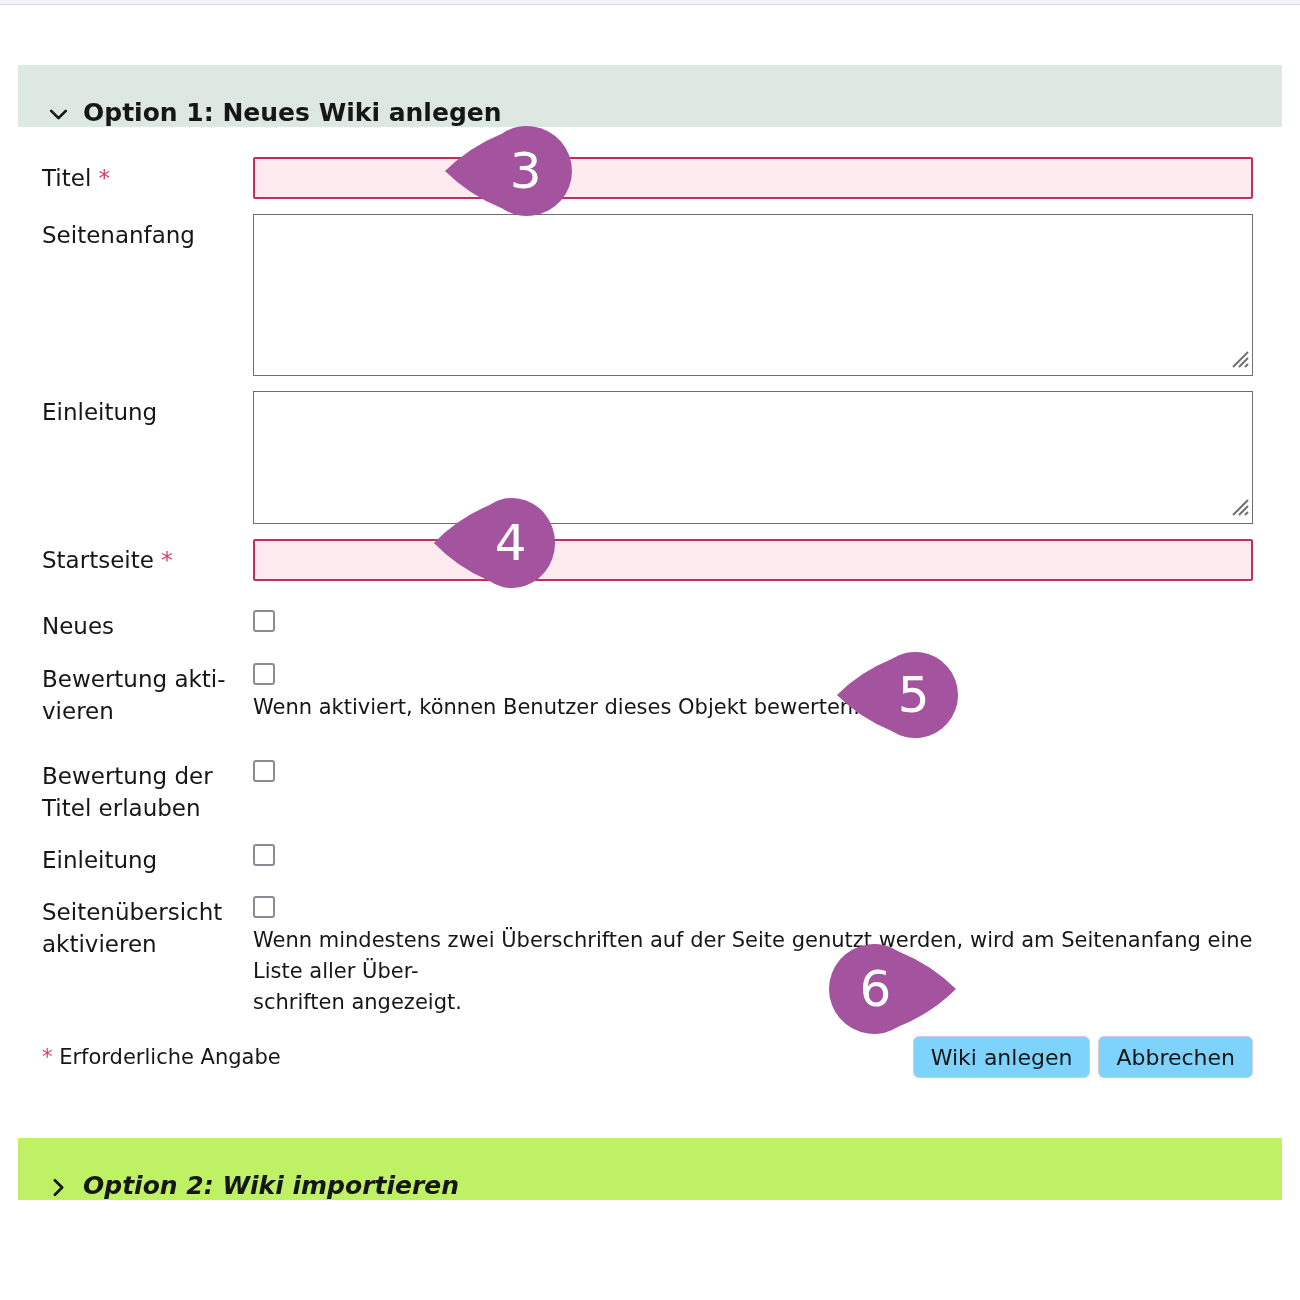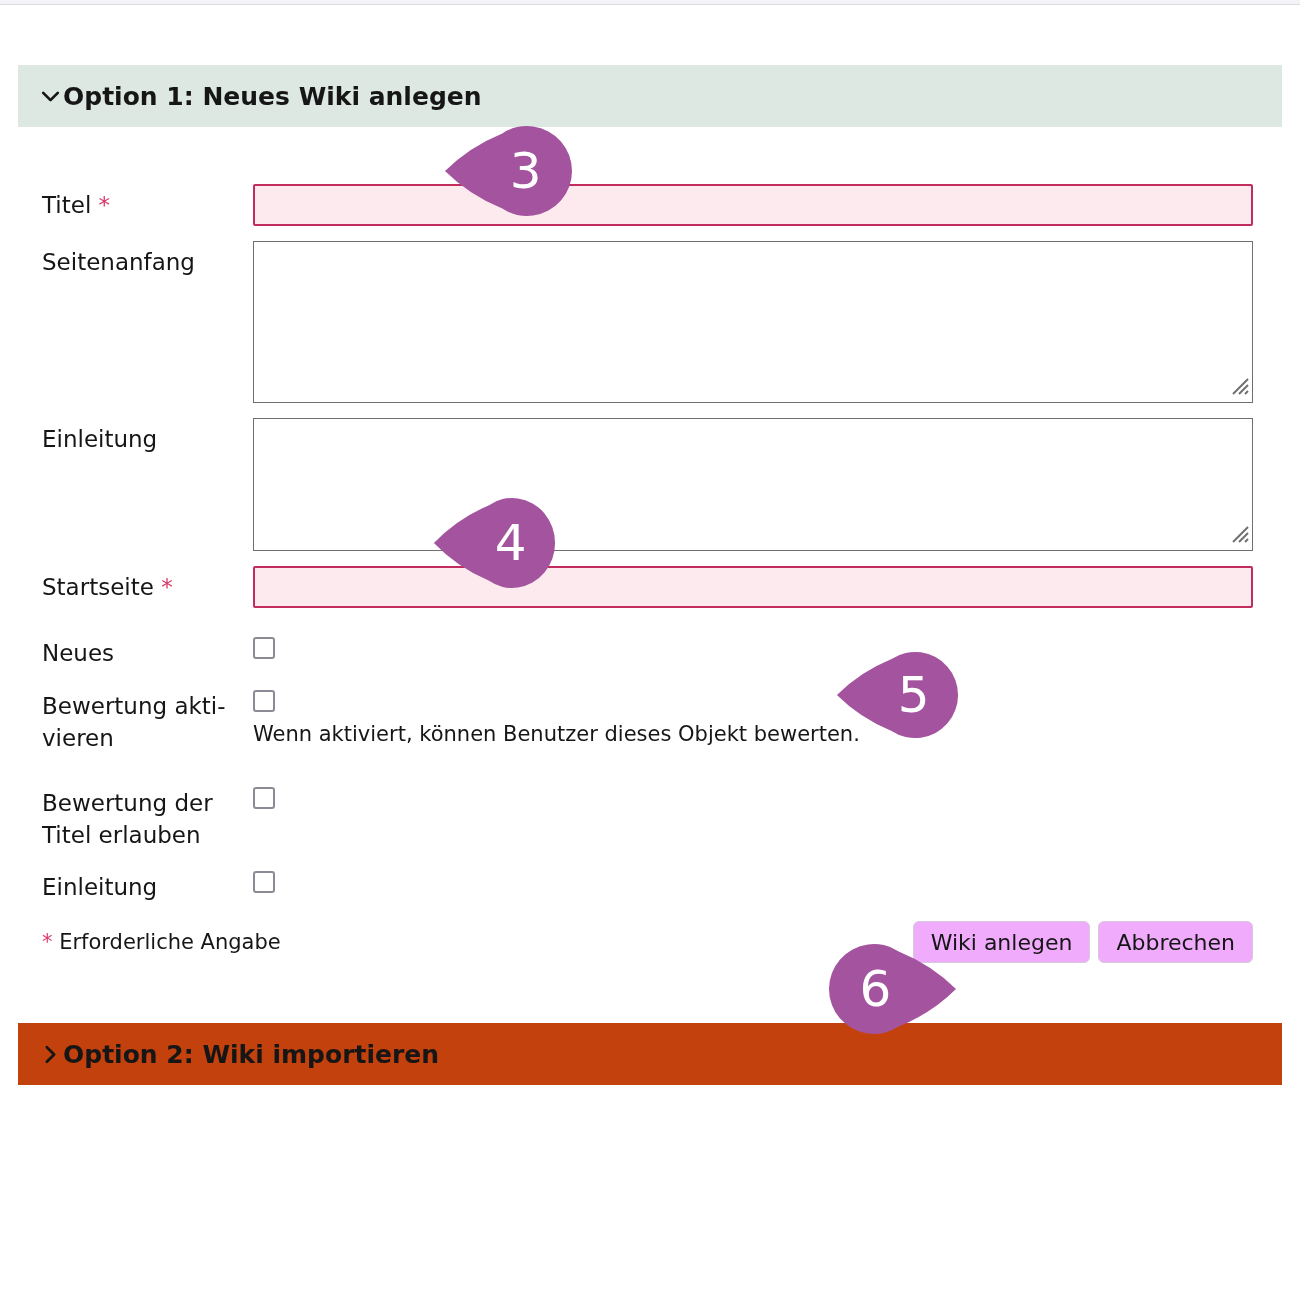--- a/index.html
+++ b/index.html
@@ -7,28 +7,28 @@
   body {
     width:1300px; height:1300px; position:relative; overflow:hidden;
     background:#ffffff; color:#161616;
     font-family:"DejaVu Sans","Liberation Sans",sans-serif;
   }
   .top-strip { height:5px; background:#f4f3f7; border-bottom:1px solid #dcdbe1; }
 
   .container { margin:60px 18px 0 18px; }
 
   .acc-header {
-    height:62px; display:flex; align-items:center; gap:0;
-    padding-left:20px; font-size:25px; font-weight:700; cursor:pointer;
+    height:62px; display:flex; align-items:flex-end; gap:12px;
+    padding-left:28px; font-size:25px; font-weight:700; cursor:pointer;
   }
   .acc-header.open { background:#dee8e3; }
-  .acc-header.closed { background:#c2410c; }
+  .acc-header.closed { background:#bef264;font-style:italic; }
   .chev { flex:none; display:flex; }
 
-  .form-body { background:#fff; padding:18px 29px 0 24px;margin-top:39px; }
+  .form-body { background:#fff; padding:30px 29px 0 24px; }
 
   .form-row { display:flex; margin-bottom:15px; }
   .row-label {
     flex:none; width:211px; font-size:23px; line-height:32px;
     padding-top:5px; white-space:pre-line;
   }
   .row-field { flex:1; min-width:0; }
 
   .asterisk { color:#d93a68; }
 
@@ -60,21 +60,21 @@
   .row-checkbox { margin-bottom:16px; }
   .row-checkbox.tall { margin-bottom:28px; }
 
   .footer-row {
     display:flex; justify-content:space-between; align-items:flex-start;
     margin-top:18px; padding-bottom:24px;
   }
   .req-note { font-size:21px; padding-top:9px;text-align:center; }
   .btn-group { display:flex; gap:8px; }
   .btn {
-    height:42px; padding:0 17px; background:#f0abfc; cursor:pointer;
+    height:42px; padding:0 17px; background:#7dd3fc; cursor:pointer;
     border:1px solid #d5c9db; border-radius:6px;
     font-size:22px; color:#161616; font-family:inherit;
   }
 
   .section2 { margin-top:36px; }
 
   
   .balloon { position:absolute; z-index:9; pointer-events:none; }
   .balloon svg { display:block; width:100%; height:100%; }
   .balloon-num {
@@ -181,20 +181,29 @@
       </div>
     </div>
 
     <div class="form-row row-checkbox" style="margin-bottom:15px;">
       <div class="row-label"><span>Einleitung</span></div>
       <div class="row-field">
         <input class="cb" type="checkbox" style="">
       </div>
     </div>
 
+    <div class="form-row row-checkbox" style="margin-bottom:0;">
+      <div class="row-label"><span>Seitenübersicht
+aktivieren</span></div>
+      <div class="row-field">
+        <input class="cb" type="checkbox" style="">
+        <div class="byline">Wenn mindestens zwei Überschriften auf der Seite genutzt werden, wird am Seitenanfang eine Liste aller Über-
+schriften angezeigt.</div>
+      </div>
+    </div>
 
     <div class="footer-row">
       <div class="req-note"><span class="asterisk">*</span> <span>Erforderliche Angabe</span></div>
       <div class="btn-group">
         <button class="btn">Wiki anlegen</button>
         <button class="btn">Abbrechen</button>
       </div>
     </div>
   </div>
 

